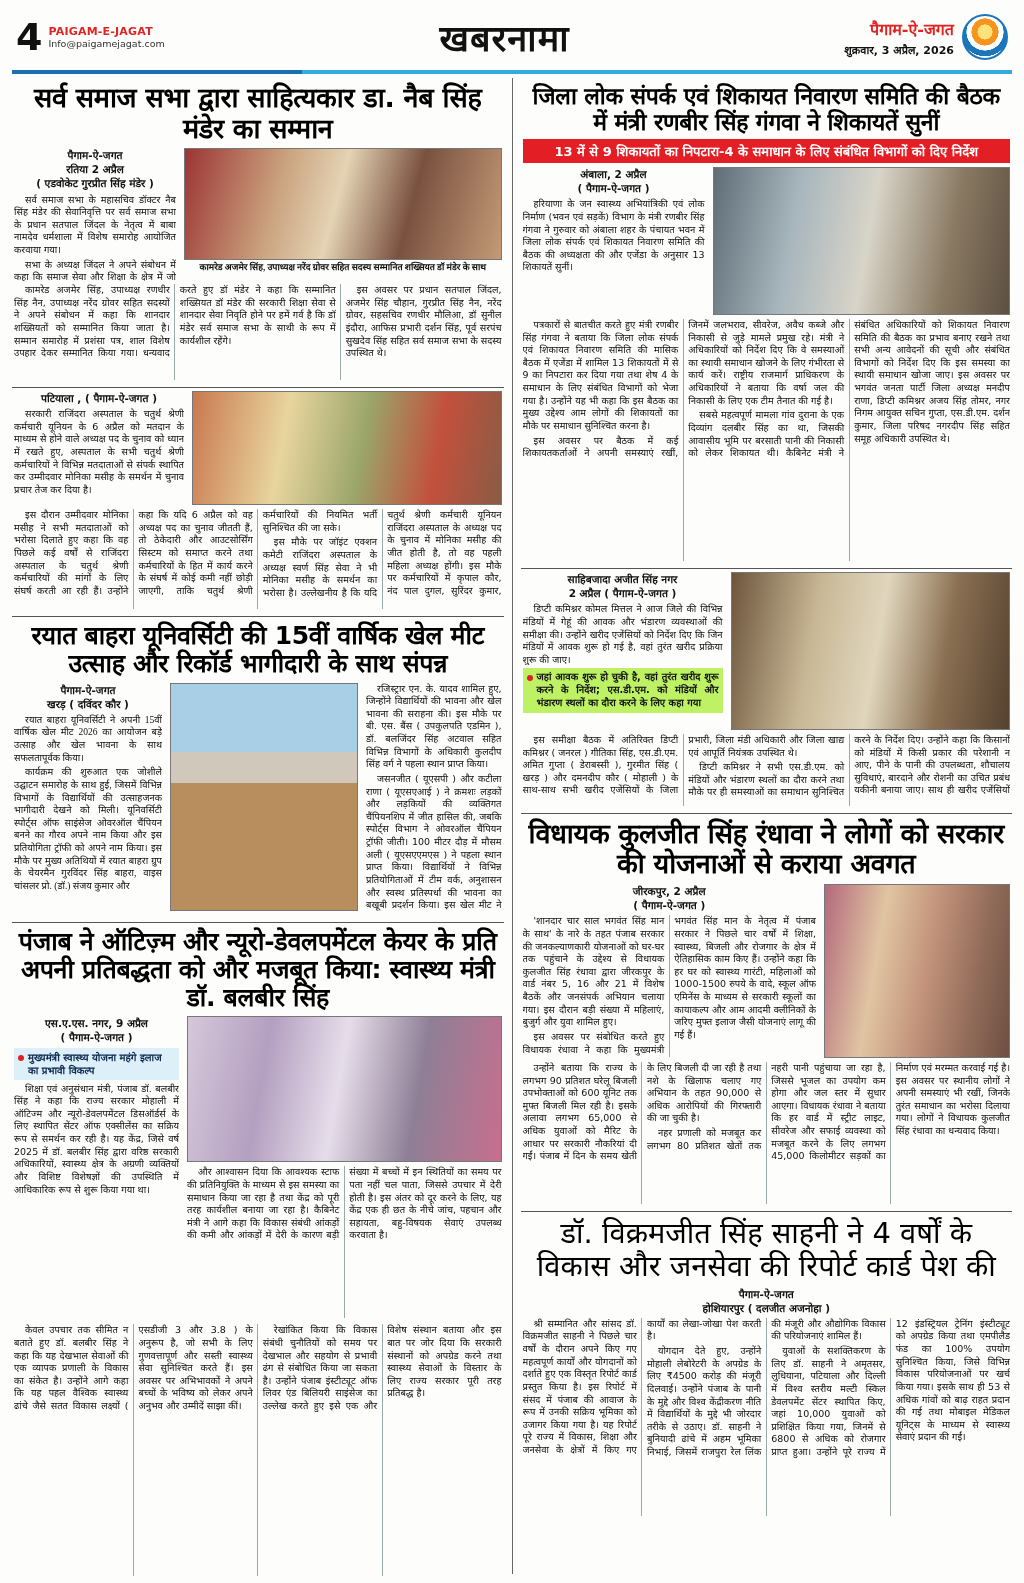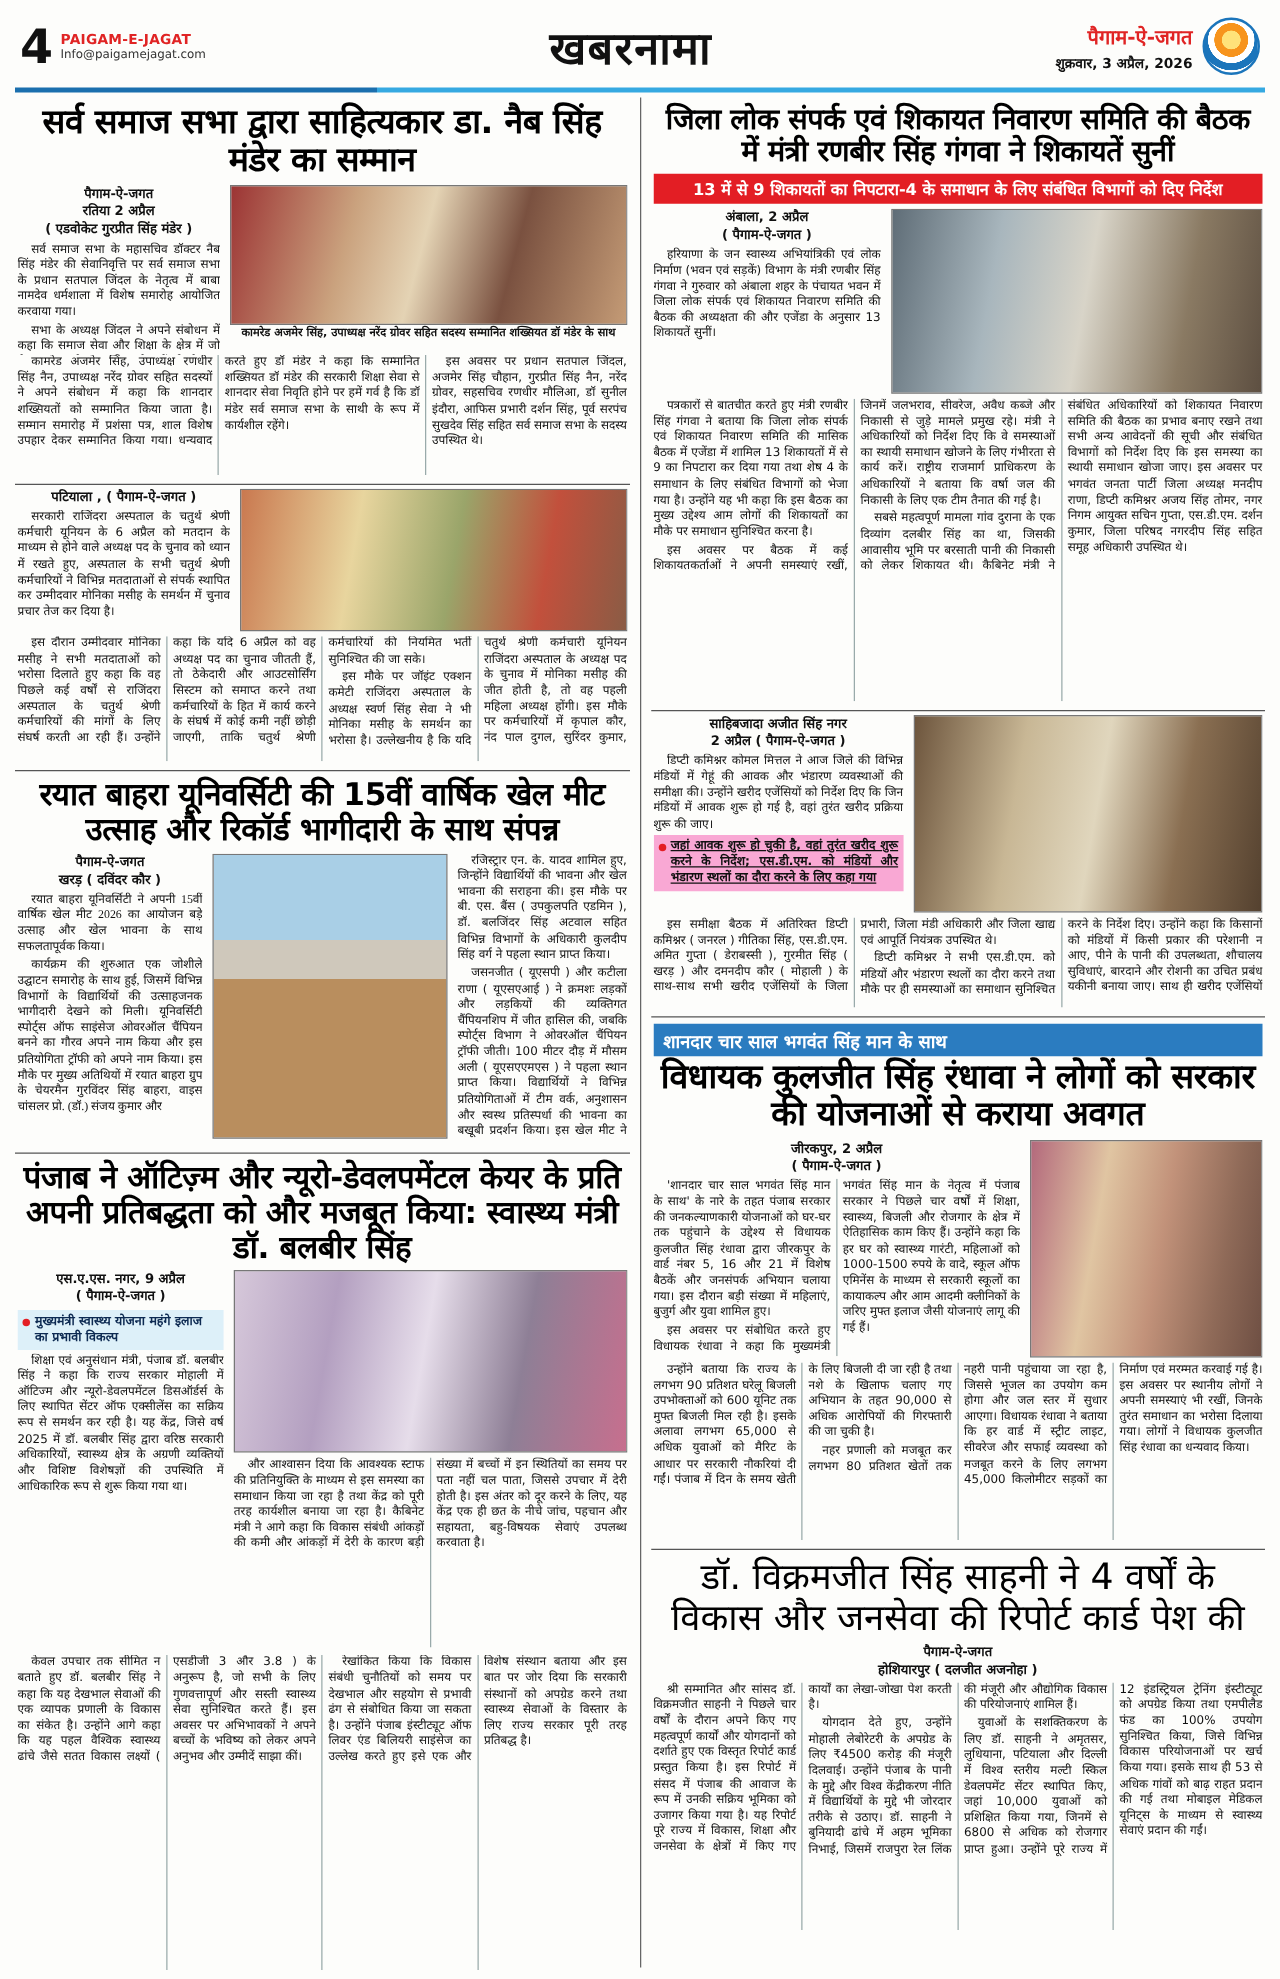--- a/index.html
+++ b/index.html
@@ -46,22 +46,22 @@
   .body-text { font-size:9.5px; line-height:1.33; text-align:justify; overflow:hidden; }
   .body-text p { margin:0 0 2px; text-indent:11px; }
   .cols-2 { column-count:2; column-gap:10px; column-rule:1px solid #9aa; }
   .cols-3 { column-count:3; column-gap:10px; column-rule:1px solid #9aa; }
   .cols-4 { column-count:4; column-gap:10px; column-rule:1px solid #9aa; }
   .split { display:flex; gap:8px; overflow:hidden; }
   .side-col { flex-shrink:0; overflow:hidden; }
   .photo { border:1px solid #777; width:100%; }
   .caption { font-size:9px; font-weight:bold; text-align:center; margin-top:2px; line-height:1.25; }
 
-  .bullet-box { background:#f9a8d4; font-weight:bold; font-size:9.8px; line-height:1.3;
-    padding:3px 4px 3px 14px; margin:3px 0; position:relative; text-align:justify;text-decoration:underline; }
+  .bullet-box { background:#bef264; font-weight:bold; font-size:9.8px; line-height:1.3;
+    padding:3px 4px 3px 14px; margin:3px 0; position:relative; text-align:justify; }
   .bullet-box::before { content:""; position:absolute; left:4px; top:7px; width:6px; height:6px;
     border-radius:50%; background:#e31e24; }
   .sub-bullet { font-weight:bold; font-size:10px; color:#0d2a52; background:#ddf0f9;
     padding:3px 4px 3px 14px; margin:3px 0; position:relative; line-height:1.3; }
   .sub-bullet::before { content:""; position:absolute; left:4px; top:7px; width:6px; height:6px;
     border-radius:50%; background:#e31e24; }
 
   
   .ph-samman { background:linear-gradient(105deg,#9c3434 0%,#caa27e 30%,#e4d3b4 48%,#7a5140 70%,#c49b76 100%); }
   .ph-shikayat { background:linear-gradient(100deg,#5f6d77 0%,#a8b6bd 28%,#d8d4c8 52%,#8a7a63 78%,#5d4f41 100%); }
@@ -106,21 +106,21 @@
             <div class="byline">
               <div>पैगाम-ऐ-जगत</div>
               <div>रतिया 2 अप्रैल</div>
               <div>( एडवोकेट गुरप्रीत सिंह मंडेर )</div>
             </div>
             <div class="body-text" style="height:90px;">
               <p>सर्व समाज सभा के महासचिव डॉक्टर नैब सिंह मंडेर की सेवानिवृत्ति पर सर्व समाज सभा के प्रधान सतपाल जिंदल के नेतृत्व में बाबा नामदेव धर्मशाला में विशेष समारोह आयोजित करवाया गया।</p>
               <p>सभा के अध्यक्ष जिंदल ने अपने संबोधन में कहा कि समाज सेवा और शिक्षा के क्षेत्र में जो रोल अदा करते हुए साहित्य सेवा में भी योगदान का अवसर रखते हुए 16 पुस्तकों का रचनात्मक कार्य करना बड़ा कार्य है। सभा के मुख्य सलाहकार</p>
             </div>
           </div>
-          <div style="flex:1;">
+          <div style="flex:1;font-family:Liberation Serif, serif;">
             <div class="photo ph-samman" style="height:112px;"></div>
             <div class="caption">कामरेड अजमेर सिंह, उपाध्यक्ष नरेंद ग्रोवर सहित सदस्य सम्मानित शख्सियत डॉ मंडेर के साथ</div>
           </div>
         </div>
         <div class="body-text cols-3" style="height:96px;">
           <p>कामरेड अजमेर सिंह, उपाध्यक्ष रणधीर सिंह नैन, उपाध्यक्ष नरेंद ग्रोवर सहित सदस्यों ने अपने संबोधन में कहा कि शानदार शख्सियतों को सम्मानित किया जाता है। सम्मान समारोह में प्रशंसा पत्र, शाल विशेष उपहार देकर सम्मानित किया गया। धन्यवाद करते हुए डॉ मंडेर ने कहा कि सम्मानित शख्सियत डॉ मंडेर की सरकारी शिक्षा सेवा से शानदार सेवा निवृति होने पर हमें गर्व है कि डॉ मंडेर सर्व समाज सभा के साथी के रूप में कार्यशील रहेंगे।</p>
           <p>इस अवसर पर प्रधान सतपाल जिंदल, अजमेर सिंह चौहान, गुरप्रीत सिंह नैन, नरेंद ग्रोवर, सहसचिव रणधीर मौलिआ, डॉ सुनील इंदौरा, आफिस प्रभारी दर्शन सिंह, पूर्व सरपंच सुखदेव सिंह सहित सर्व समाज सभा के सदस्य उपस्थित थे।</p>
         </div>
       </section>
 
@@ -241,21 +241,20 @@
             <div class="photo ph-mandi" style="height:158px;"></div>
           </div>
         </div>
         <div class="body-text cols-3" style="height:72px;">
           <p>इस समीक्षा बैठक में अतिरिक्त डिप्टी कमिश्नर ( जनरल ) गीतिका सिंह, एस.डी.एम. अमित गुप्ता ( डेराबस्सी ), गुरमीत सिंह ( खरड़ ) और दमनदीप कौर ( मोहाली ) के साथ-साथ सभी खरीद एजेंसियों के जिला प्रभारी, जिला मंडी अधिकारी और जिला खाद्य एवं आपूर्ति नियंत्रक उपस्थित थे।</p>
           <p>डिप्टी कमिश्नर ने सभी एस.डी.एम. को मंडियों और भंडारण स्थलों का दौरा करने तथा मौके पर ही समस्याओं का समाधान सुनिश्चित करने के निर्देश दिए। उन्होंने कहा कि किसानों को मंडियों में किसी प्रकार की परेशानी न आए, पीने के पानी की उपलब्धता, शौचालय सुविधाएं, बारदाने और रोशनी का उचित प्रबंध यकीनी बनाया जाए। साथ ही खरीद एजेंसियों के जिला प्रभारियों को निर्देश दिए कि वे अपने अधीन आने वाले कमीशन एजेंटों और सीजन को सुचारू और सफल बनाया जाए।</p>
         </div>
       </section>
 
       <section class="article">
-        <div class="kicker">शानदार चार साल भगवंत सिंह मान के साथ</div>
         <h1 class="headline h-xl">विधायक कुलजीत सिंह रंधावा ने लोगों को सरकार की योजनाओं से कराया अवगत</h1>
         <div class="split" style="height:178px;">
           <div class="side-col" style="flex:1;">
             <div class="byline">
               <div>जीरकपुर, 2 अप्रैल</div>
               <div>( पैगाम-ऐ-जगत )</div>
             </div>
             <div class="body-text cols-2" style="height:142px;">
               <p>'शानदार चार साल भगवंत सिंह मान के साथ' के नारे के तहत पंजाब सरकार की जनकल्याणकारी योजनाओं को घर-घर तक पहुंचाने के उद्देश्य से विधायक कुलजीत सिंह रंधावा द्वारा जीरकपुर के वार्ड नंबर 5, 16 और 21 में विशेष बैठकें और जनसंपर्क अभियान चलाया गया। इस दौरान बड़ी संख्या में महिलाएं, बुजुर्ग और युवा शामिल हुए।</p>
               <p>इस अवसर पर संबोधित करते हुए विधायक रंधावा ने कहा कि मुख्यमंत्री भगवंत सिंह मान के नेतृत्व में पंजाब सरकार ने पिछले चार वर्षों में शिक्षा, स्वास्थ्य, बिजली और रोजगार के क्षेत्र में ऐतिहासिक काम किए हैं। उन्होंने कहा कि हर घर को स्वास्थ्य गारंटी, महिलाओं को 1000-1500 रुपये के वादे, स्कूल ऑफ एमिनेंस के माध्यम से सरकारी स्कूलों का कायाकल्प और आम आदमी क्लीनिकों के जरिए मुफ्त इलाज जैसी योजनाएं लागू की गई हैं।</p>

